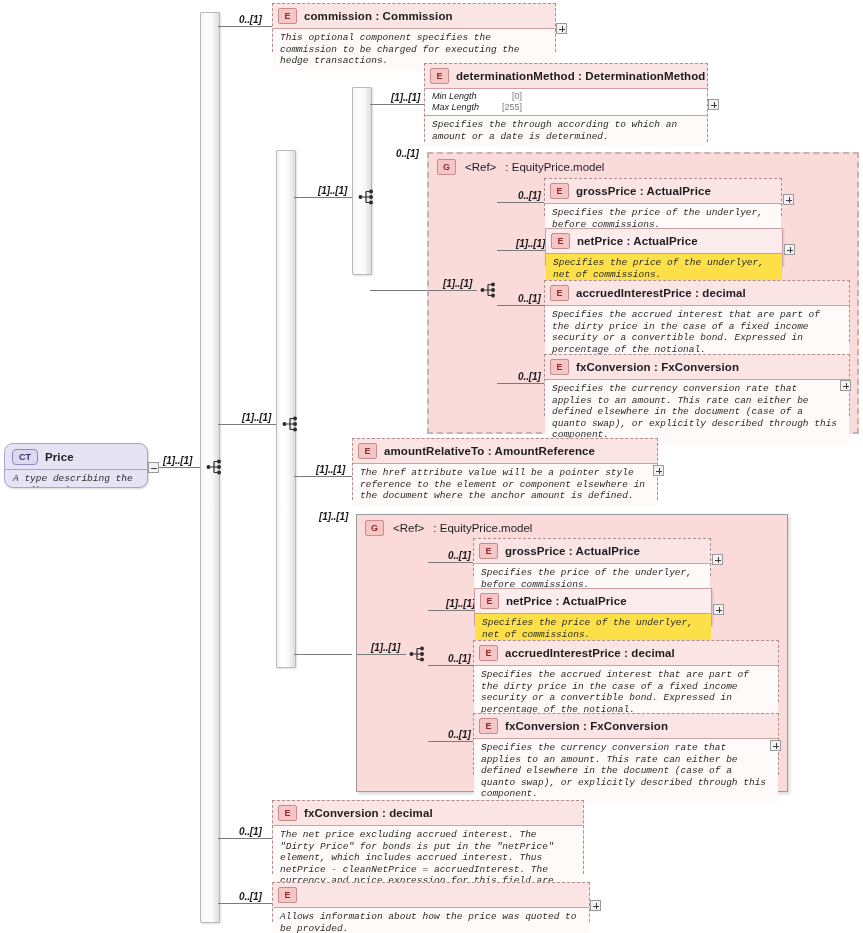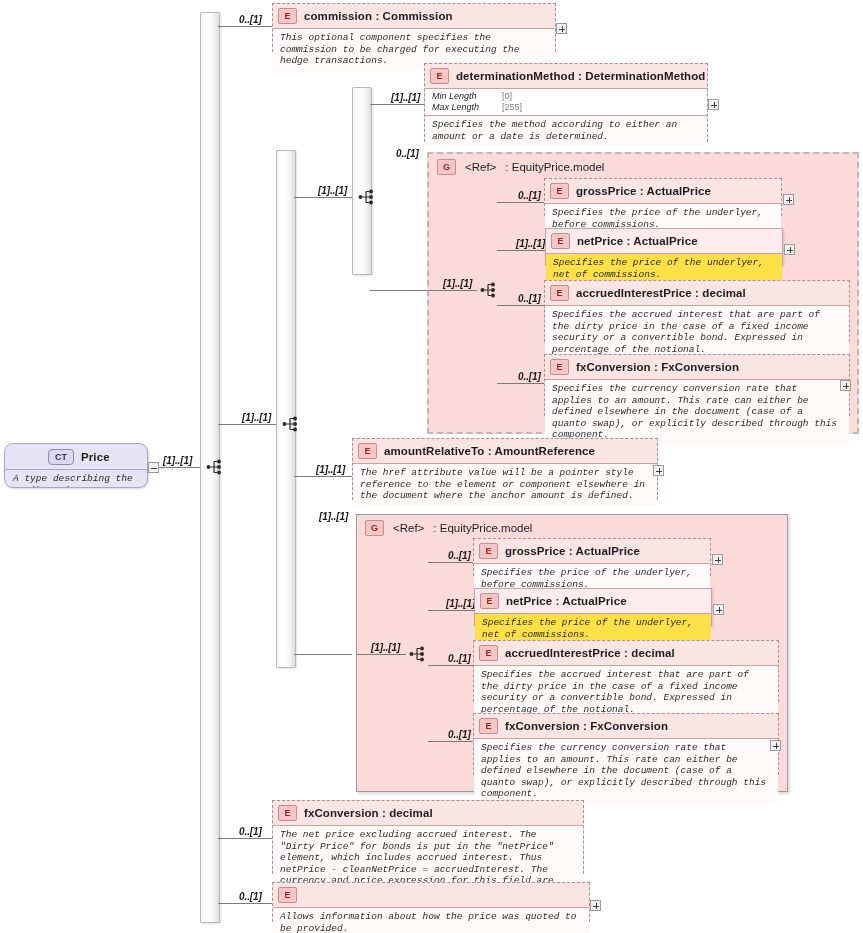--- a/index.html
+++ b/index.html
@@ -94,21 +94,21 @@
     line-height:11.5px;
     font-family:Liberation Mono, monospace;
   }
   .facets{
     display:flex;
     background:#ffffff;
     border-top:1px solid #cfa0a0;
     padding:2px 7px 2px 7px;
     font-size:9px;
   }
-  .facet-row{display:flex;gap:8px;line-height:11px;}
+  .facet-row{display:flex;gap:8px;line-height:11px;justify-content:space-between;}
   .facet-name{font-style:italic;color:#1d1d1d;width:62px;display:inline-block;}
   .facet-val{color:#7c7c7c;}
 
   
   .group{
     position:absolute;
     box-sizing:border-box;
     background:#fbdada;
   }
   .group.gopt{border:2px dashed #c2b5b5;}
@@ -123,21 +123,21 @@
   
   .ctbox{
     position:absolute;
     box-sizing:border-box;
     background:#e6e4f4;
     border:1px solid #a8a4cf;
     border-radius:9px;
     box-shadow:1px 1px 2px rgba(0,0,0,0.16);
     overflow:hidden;
   }
-  .ctbox .hdr{padding:5px 8px 4px 7px;margin-left:36px;}
+  .ctbox .hdr{padding:5px 8px 4px 7px;}
   .ctbadge{
     display:inline-block;
     min-width:20px;height:14px;line-height:14px;
     padding:0 2px;
     text-align:center;font-size:9px;font-weight:bold;
     color:#3b356e;background:#dcd9ef;
     border:1px solid #8e88bd;border-radius:4px;
   }
   .ctbox .body{
     border-top:1px solid #a8a4cf;
@@ -237,21 +237,21 @@
           <span class="facet-name">Min Length</span>
           <span class="facet-val">[0]</span>
         </div>
         <div class="facet-row">
           <span class="facet-name">Max Length</span>
           <span class="facet-val">[255]</span>
         </div>
       </div>
     </div>
     <div class="body">
-      <div class="desc">Specifies the method according to either an amount or a date is determined.</div>
+      <div class="desc">Specifies the through according to which an amount or a date is determined.</div>
     </div>
   </div>
   <div class="pm plus" style="left:708px;top:99px;"></div>
 
   <div class="hline" style="left:370px;top:290px;width:58px;"></div>
   <div class="card" style="left:396px;top:148px;">0..[1]</div>
 
   <div class="group gopt" style="left:427px;top:152px;width:432px;height:282px;">
     <div class="ghdr">
       <span class="badge g">G</span>

